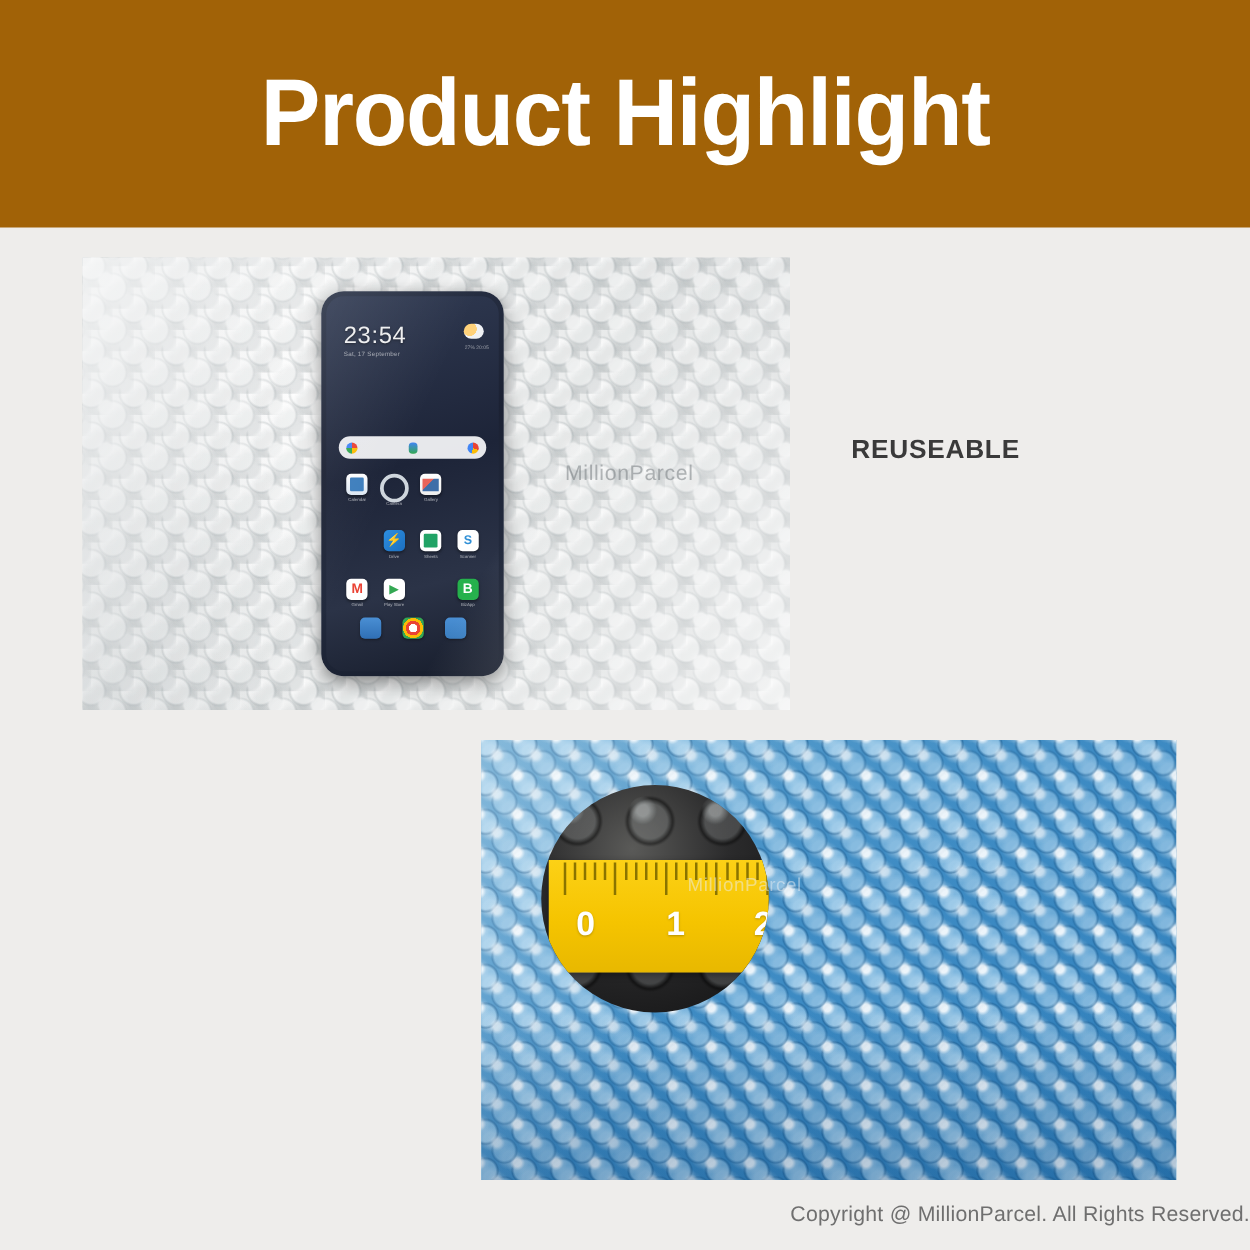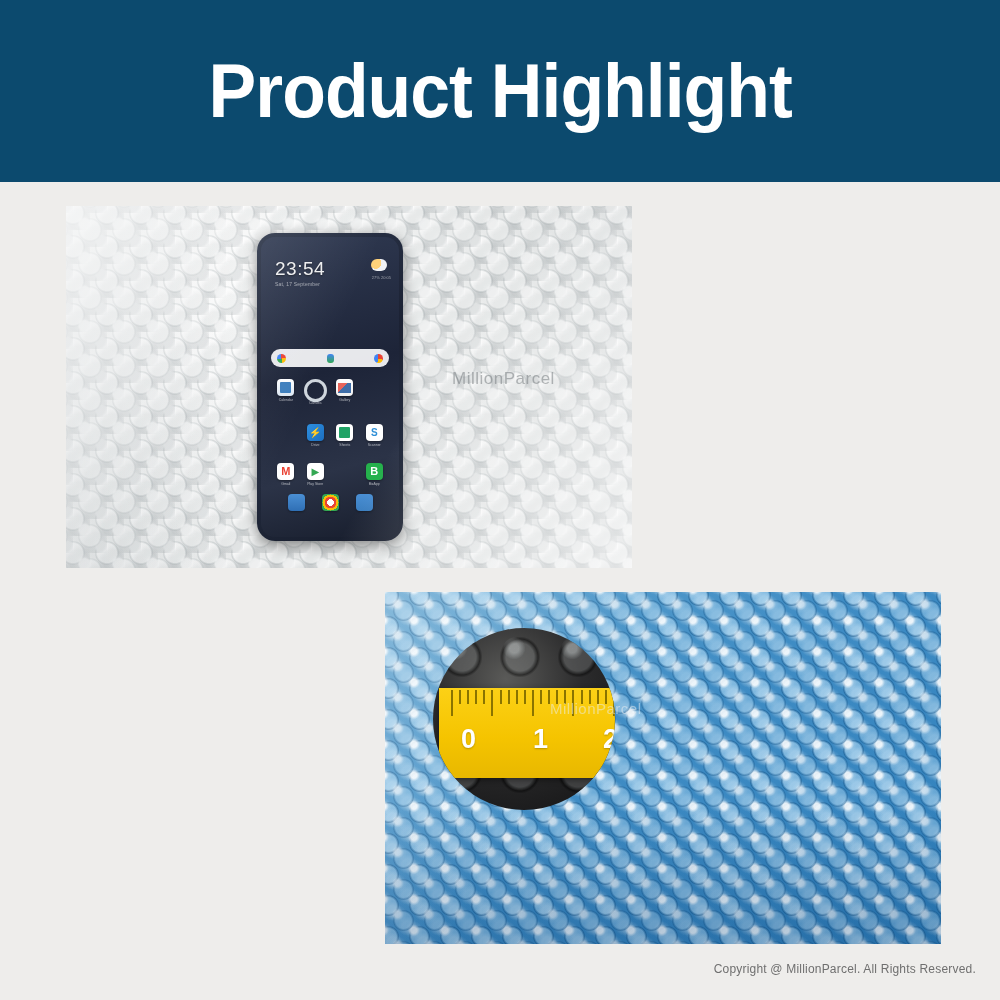--- a/index.html
+++ b/index.html
@@ -15,21 +15,21 @@
     position: relative;
   }
 
   
   .header-band {
     position: absolute;
     left: 0;
     top: 0;
     width: 1000px;
     height: 182px;
-    background: #0c4a6e;
+    background: #a16207;
     display: flex;
     align-items: center;
     justify-content: center;
   }
   .header-title {
     color: #ffffff;
     font-family: "Liberation Sans Narrow", "Liberation Sans", sans-serif;
     font-size: 76px;
     font-weight: bold;
     letter-spacing: -1px;
@@ -322,23 +322,23 @@
     width: 300px;
   }
   .feature-shockproof {
     left: 69px;
     top: 690px;
     width: 300px;
   }
 
   .copyright {
     position: absolute;
-    right: 24px;
+    right: 0;
     top: 962px;
-    font-size: 12px;
+    font-size: 17px;
     color: #6f6f6f;
     letter-spacing: 0.2px;
   }
 </style>
 </head>
 <body>
 
 <div class="header-band">
   <div class="header-title">Product Highlight</div>
 </div>
@@ -443,18 +443,19 @@
         <span class="ruler-num num-1">1</span>
         <span class="ruler-num num-2">2</span>
       </div>
     </div>
   </div>
 
   <div class="watermark wm-2">MillionParcel</div>
 </div>
 
 <div class="feature feature-reuseable">
+  <p class="feature-title">REUSEABLE</p>
 </div>
 
 <div class="feature feature-shockproof">
 </div>
 
 <div class="copyright">Copyright @ MillionParcel. All Rights Reserved.</div>
 
 </body></html>

